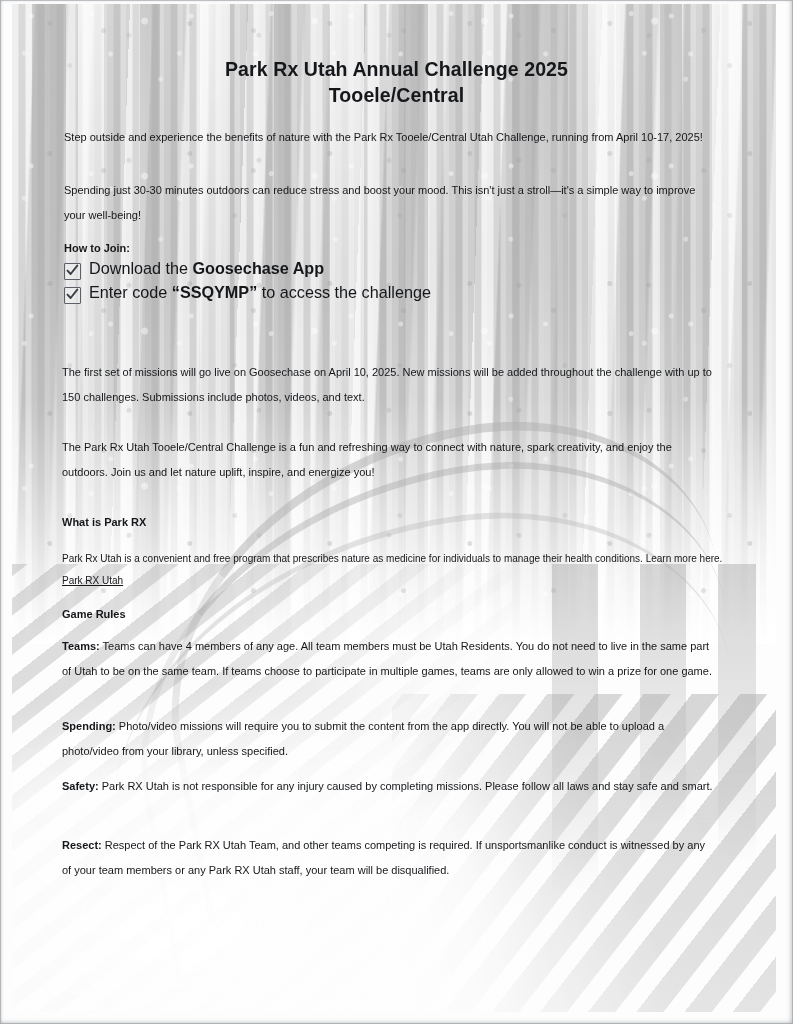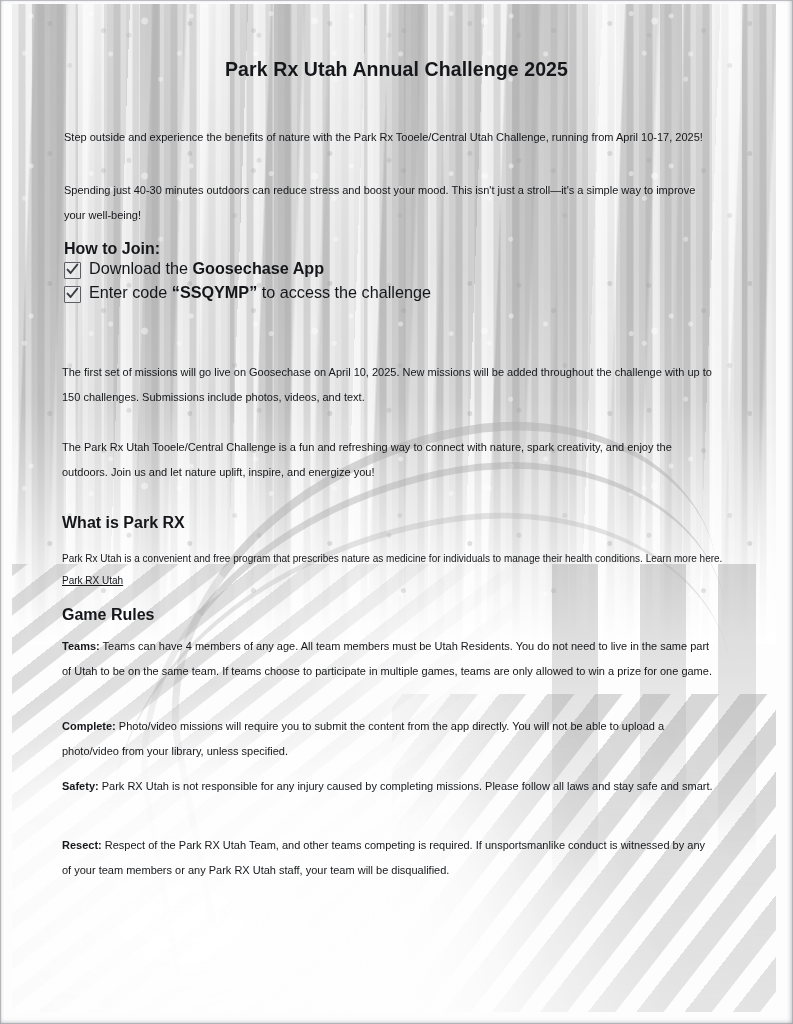--- a/index.html
+++ b/index.html
@@ -109,25 +109,25 @@
   .title{position:absolute;left:0;width:793px;text-align:center;
     font-weight:bold;font-size:19.5px;letter-spacing:.1px;}
   .t1{top:58px;}
   .t2{top:84px;}
 
   .blk{position:absolute;font-size:11px;line-height:25px;}
   .blk b{font-weight:bold;}
 
   p{margin:0;}
 
-  .h3{font-weight:bold;font-size:16px;}
+  .h3{font-weight:bold;font-size:11px;}
 
   
   .check-list{position:absolute;left:64px;top:256px;}
-  .check-row{display:flex;align-items:center;height:24px;}
+  .check-row{display:flex;align-items:flex-end;height:24px;}
   .cbox{flex:none;width:15px;height:15px;margin-top:4px;margin-right:8px;
     border:1.6px solid #5d6167;background:rgba(236,237,239,.55);
     position:relative;border-radius:1px;}
   .cbox svg{position:absolute;left:1px;top:0px;}
   .clabel{font-size:16.2px;line-height:24px;}
 
   .link{text-decoration:underline;color:#15171a;}
 </style>
 </head>
 <body>
@@ -163,27 +163,28 @@
     <div class="deck"></div>
 
     <div class="wash"></div>
     <div class="wash2"></div>
   </div>
   <div id="veil"></div>
 
   <div id="content">
 
     <div class="title t1">Park Rx Utah Annual Challenge 2025</div>
+    <div class="title t2">Tooele/Central</div>
 
     <div class="blk" style="left:64px;top:125px;width:648px;">
       <p>Step outside and experience the benefits of nature with the Park Rx Tooele/Central Utah Challenge, running from April 10-17, 2025!</p>
     </div>
 
     <div class="blk" style="left:64px;top:178px;width:655px;">
-      <p>Spending just 40-30 minutes outdoors can reduce stress and boost your mood. This isn't just a stroll—it's a simple way to improve your well-being!</p>
+      <p>Spending just 30-30 minutes outdoors can reduce stress and boost your mood. This isn't just a stroll—it's a simple way to improve your well-being!</p>
     </div>
 
     <div class="blk h3" style="left:64px;top:236px;">How to Join:</div>
 
     <div class="check-list">
       <div class="check-row">
         <span class="cbox">
           <svg width="13" height="13" viewBox="0 0 13 13">
               <path d="M1.5 6.6 L4.6 10 L11.3 1.6" stroke="#3a3e44" stroke-width="1.9" fill="none" stroke-linecap="round" stroke-linejoin="round"></path>
             </svg>
@@ -214,21 +215,21 @@
       <p><span>Park Rx Utah is a convenient and free program that prescribes nature as medicine for individuals to manage their health conditions. Learn more here. </span><a class="link" href="#">Park RX Utah</a></p>
     </div>
 
     <div class="blk h3" style="left:62px;top:602px;">Game Rules</div>
 
     <div class="blk" style="left:62px;top:634px;width:655px;">
       <p><b>Teams:</b><span> Teams can have 4 members of any age. All team members must be Utah Residents. You do not need to live in the same part of Utah to be on the same team. If teams choose to participate in multiple games, teams are only allowed to win a prize for one game.</span></p>
     </div>
 
     <div class="blk" style="left:62px;top:714px;width:658px;">
-      <p><b>Complete:</b><span> Photo/video missions will require you to submit the content from the app directly. You will not be able to upload a photo/video from your library, unless specified.</span></p>
+      <p><b>Spending:</b><span> Photo/video missions will require you to submit the content from the app directly. You will not be able to upload a photo/video from your library, unless specified.</span></p>
     </div>
 
     <div class="blk" style="left:62px;top:833px;width:650px;">
       <p><b>Resect:</b><span> Respect of the Park RX Utah Team, and other teams competing is required. If unsportsmanlike conduct is witnessed by any of your team members or any Park RX Utah staff, your team will be disqualified.</span></p>
     </div>
 
     <div class="blk" style="left:62px;top:774px;width:655px;">
       <p><b>Safety:</b><span> Park RX Utah is not responsible for any injury caused by completing missions. Please follow all laws and stay safe and smart.</span></p>
     </div>
 

